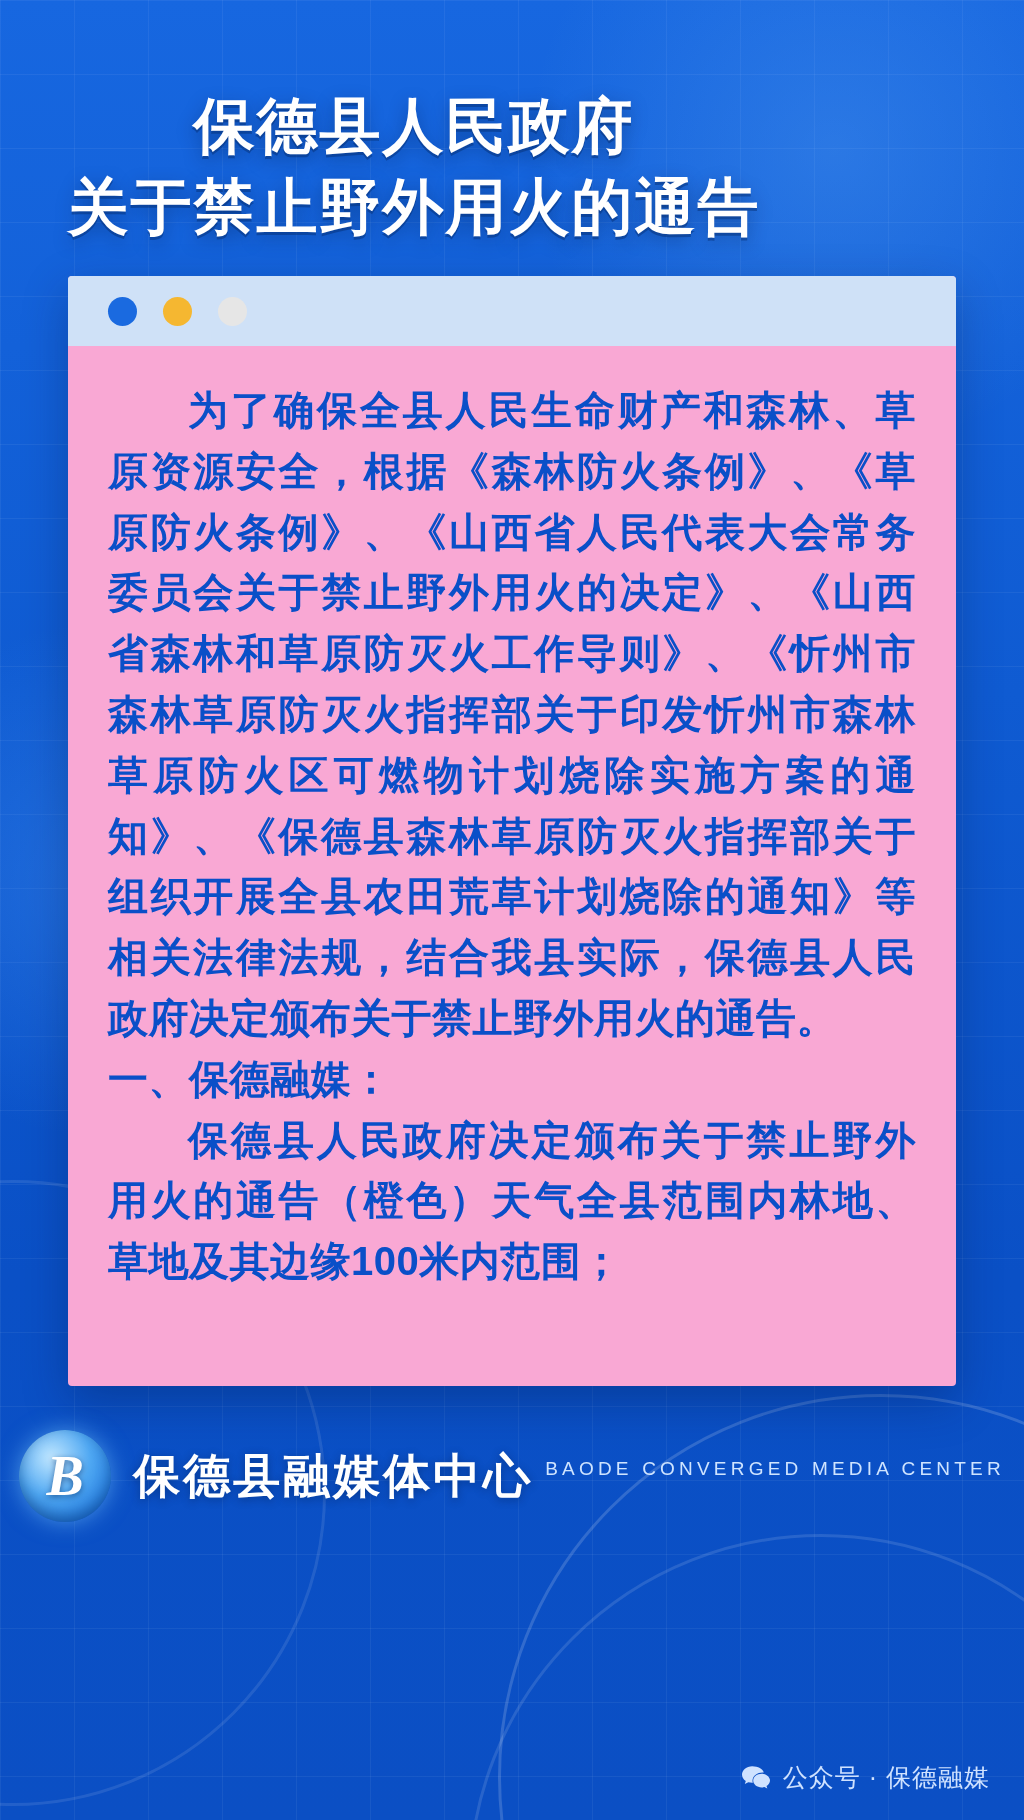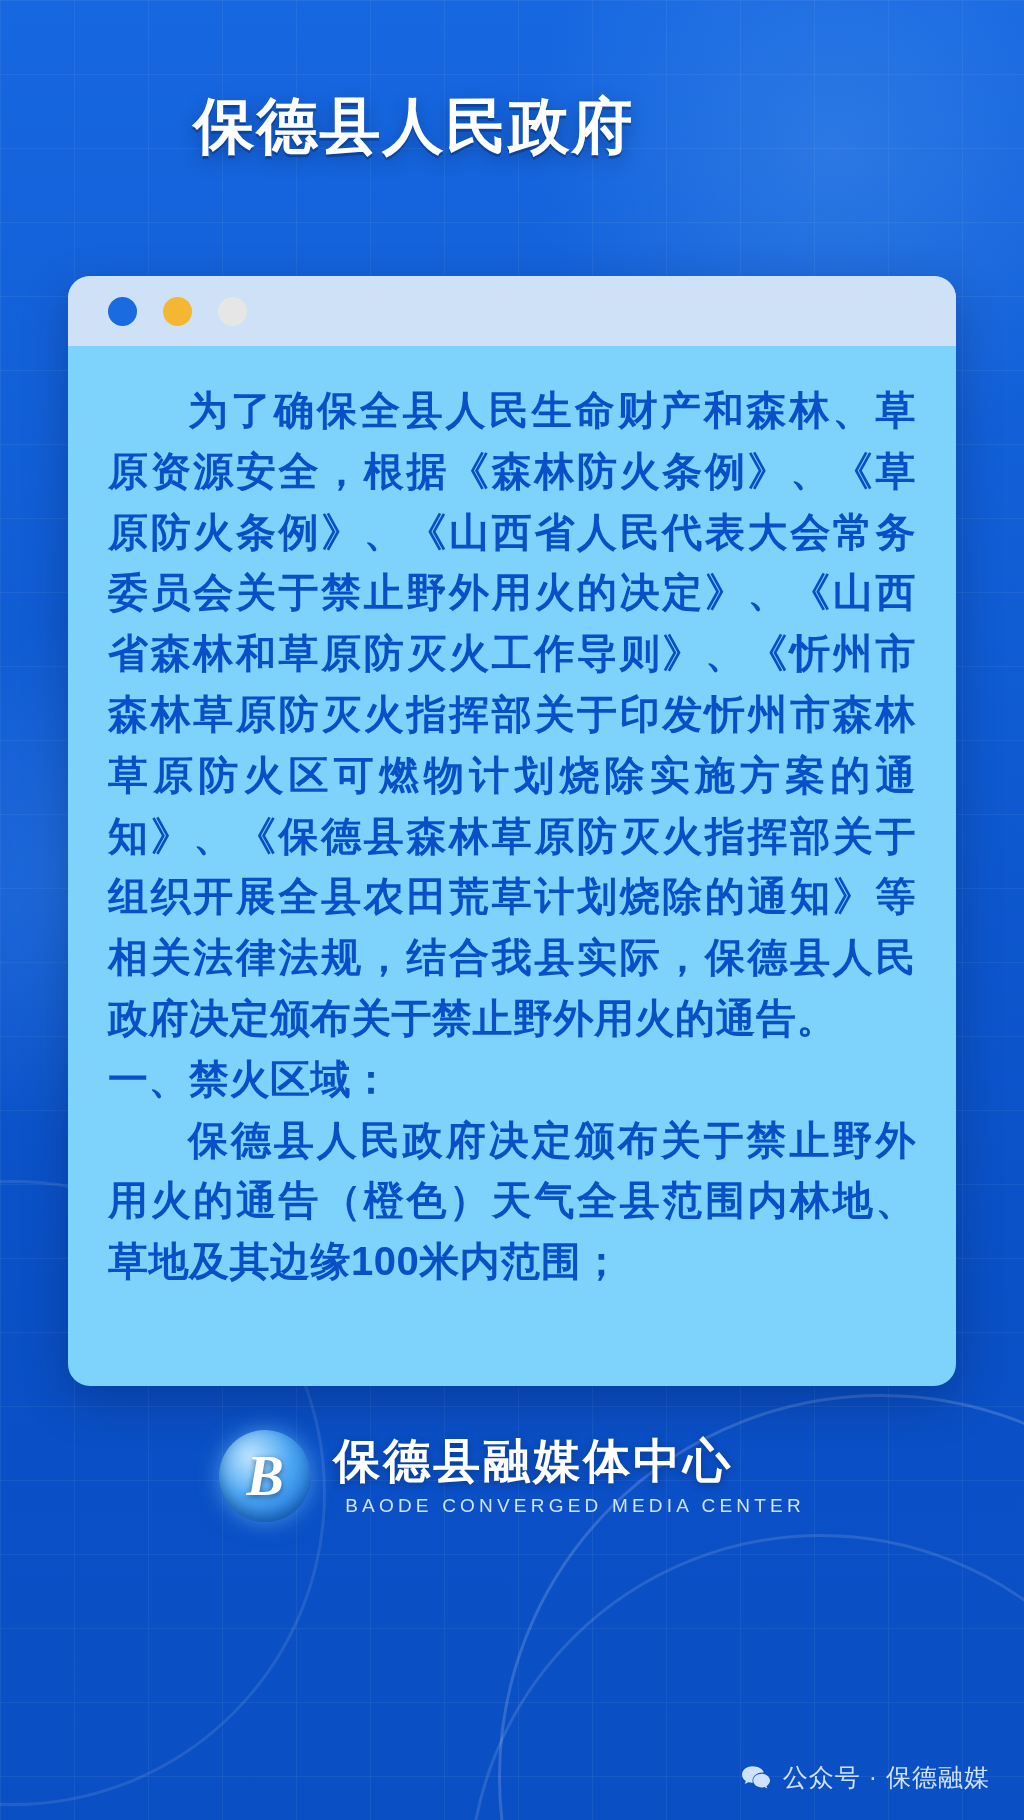--- a/index.html
+++ b/index.html
@@ -96,22 +96,22 @@
       0 6px 18px rgba(3,30,80,0.40);
   }
 
   
   #card {
     position: absolute;
     left: 68px;
     top: 276px;
     width: 888px;
     height: 1110px;
-    background: #7dd3fc;
-    border-radius: 22px;
+    background: #f9a8d4;
+    border-radius: 4px;
     box-shadow: 0 16px 46px rgba(2,28,78,0.33);
     overflow: hidden;
     z-index: 5;
   }
   #card-titlebar {
     height: 70px;
     background: #cfe1f7;
     display: flex;
     align-items: center;
     padding-left: 40px;
@@ -163,21 +163,21 @@
     justify-content: center;
     color: #ffffff;
     font-size: 56px;
     font-weight: bold;
     font-family: "Liberation Serif", serif;
     font-style: italic;
     text-shadow: 0 2px 6px rgba(0,40,100,0.6);
   }
   #logo-text {
     display: flex;
-    flex-direction: column;
+    flex-direction: row;
     justify-content: center;
   }
   #logo-cn {
     color: #ffffff;
     font-size: 47px;
     font-weight: bold;
     letter-spacing: 3px;
     line-height: 1.1;
     text-shadow: 0 2px 8px rgba(2,30,80,0.45);
   }
@@ -217,31 +217,32 @@
   <div id="bg-grid"></div>
   <div id="bg-glow-top"></div>
   <div id="bg-glow-left"></div>
   <div id="bg-arc-1"></div>
   <div id="bg-arc-2"></div>
   <div id="bg-arc-3"></div>
 </div>
 
 <div id="title-block">
   <div class="title-line">保德县人民政府</div>
+  <div class="title-line">关于禁止野外用火的通告</div>
 </div>
 
 <div id="card">
   <div id="card-titlebar">
     <span class="dot" style="background:#1a6ae0;"></span>
     <span class="dot" style="background:#f5b731;"></span>
     <span class="dot" style="background:#e6e6e6;"></span>
   </div>
   <div id="card-body">
     <p class="para indent">为了确保全县人民生命财产和森林、草原资源安全，根据《森林防火条例》、《草原防火条例》、《山西省人民代表大会常务委员会关于禁止野外用火的决定》、《山西省森林和草原防灭火工作导则》、《忻州市森林草原防灭火指挥部关于印发忻州市森林草原防火区可燃物计划烧除实施方案的通知》、《保德县森林草原防灭火指挥部关于组织开展全县农田荒草计划烧除的通知》等相关法律法规，结合我县实际，保德县人民政府决定颁布关于禁止野外用火的通告。</p>
-    <p class="para section">一、禁火区域：</p>
+    <p class="para section">一、保德融媒：</p>
     <p class="para indent">保德县人民政府决定颁布关于禁止野外用火的通告（橙色）天气全县范围内林地、草地及其边缘100米内范围；</p>
   </div>
 </div>
 
 <div id="footer">
   <div id="logo-mark">B</div>
   <div id="logo-text">
     <div id="logo-cn">保德县融媒体中心</div>
     <div id="logo-en">BAODE CONVERGED MEDIA CENTER</div>
   </div>

